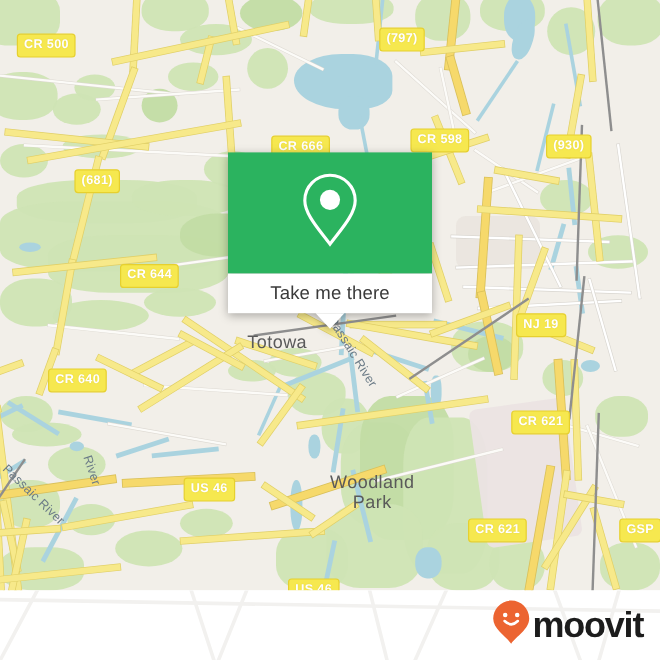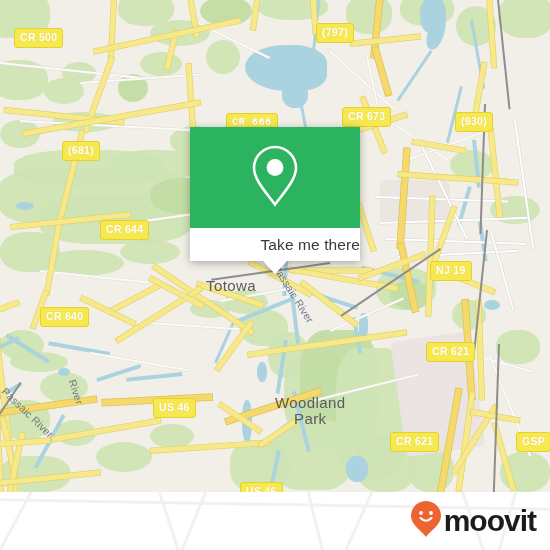--- a/index.html
+++ b/index.html
@@ -41,21 +41,21 @@
 
   .osm-credit{position:absolute;left:8px;bottom:4px;color:#2f2f2f;
               font-size:13.5px;letter-spacing:.1px;}
 
   
   .card{position:absolute;left:190px;top:127px;width:170px;
         filter:drop-shadow(0 2px 4px rgba(0,0,0,.30));}
   .card-head{height:101px;background:#2bb35f;display:flex;
              align-items:center;justify-content:center;}
   .card-body{height:33px;background:#ffffff;display:flex;
-             align-items:center;justify-content:flex-end;}
+             align-items:center;justify-content:center;}
   .card-label{color:#3a3a3a;font-size:15.5px;letter-spacing:.1px;}
   .card-tail{position:absolute;left:73px;top:134px;width:0;height:0;
              border-left:12px solid transparent;border-right:12px solid transparent;
              border-top:13px solid #ffffff;}
 
   
   .footer{position:absolute;left:0;top:492px;width:550px;height:58px;
           background:#ffffff;overflow:hidden;}
   .fmark{position:absolute;background:#f2f1ef;transform-origin:0 0;}
   .footer-text{position:absolute;left:18px;top:50%;transform:translateY(-50%);
@@ -286,22 +286,22 @@
     <div class="riverlabel" style="left:8px;top:385px;transform:rotate(44deg);">Passaic River</div>
     <div class="riverlabel" style="left:78px;top:378px;transform:rotate(72deg);">River</div>
     <div class="riverlabel" style="left:281px;top:262px;transform:rotate(58deg);">Passaic River</div>
 
     <div class="place" style="left:206px;top:277px;">Totowa</div>
     <div class="place" style="left:275px;top:394px;">Woodland</div>
     <div class="place" style="left:294px;top:410px;">Park</div>
 
     <div class="shield" style="left:14px;top:28px;">CR 500</div>
     <div class="shield" style="left:316px;top:23px;">(797)</div>
-    <div class="shield" style="left:226px;top:113px;font-family:Liberation Mono, monospace;">CR 666</div>
-    <div class="shield" style="left:342px;top:107px;">CR 673</div>
+    <div class="shield" style="left:226px;top:113px;">CR 666</div>
+    <div class="shield" style="left:342px;top:107px;">CR 598</div>
     <div class="shield" style="left:455px;top:112px;">(930)</div>
     <div class="shield" style="left:62px;top:141px;">(681)</div>
     <div class="shield" style="left:100px;top:220px;">CR 644</div>
     <div class="shield" style="left:430px;top:261px;">NJ 19</div>
     <div class="shield" style="left:40px;top:307px;">CR 640</div>
     <div class="shield" style="left:426px;top:342px;">CR 621</div>
     <div class="shield" style="left:153px;top:398px;">US 46</div>
     <div class="shield" style="left:390px;top:432px;">CR 621</div>
     <div class="shield" style="left:516px;top:432px;">GSP</div>
     <div class="shield" style="left:240px;top:482px;">US 46</div>

